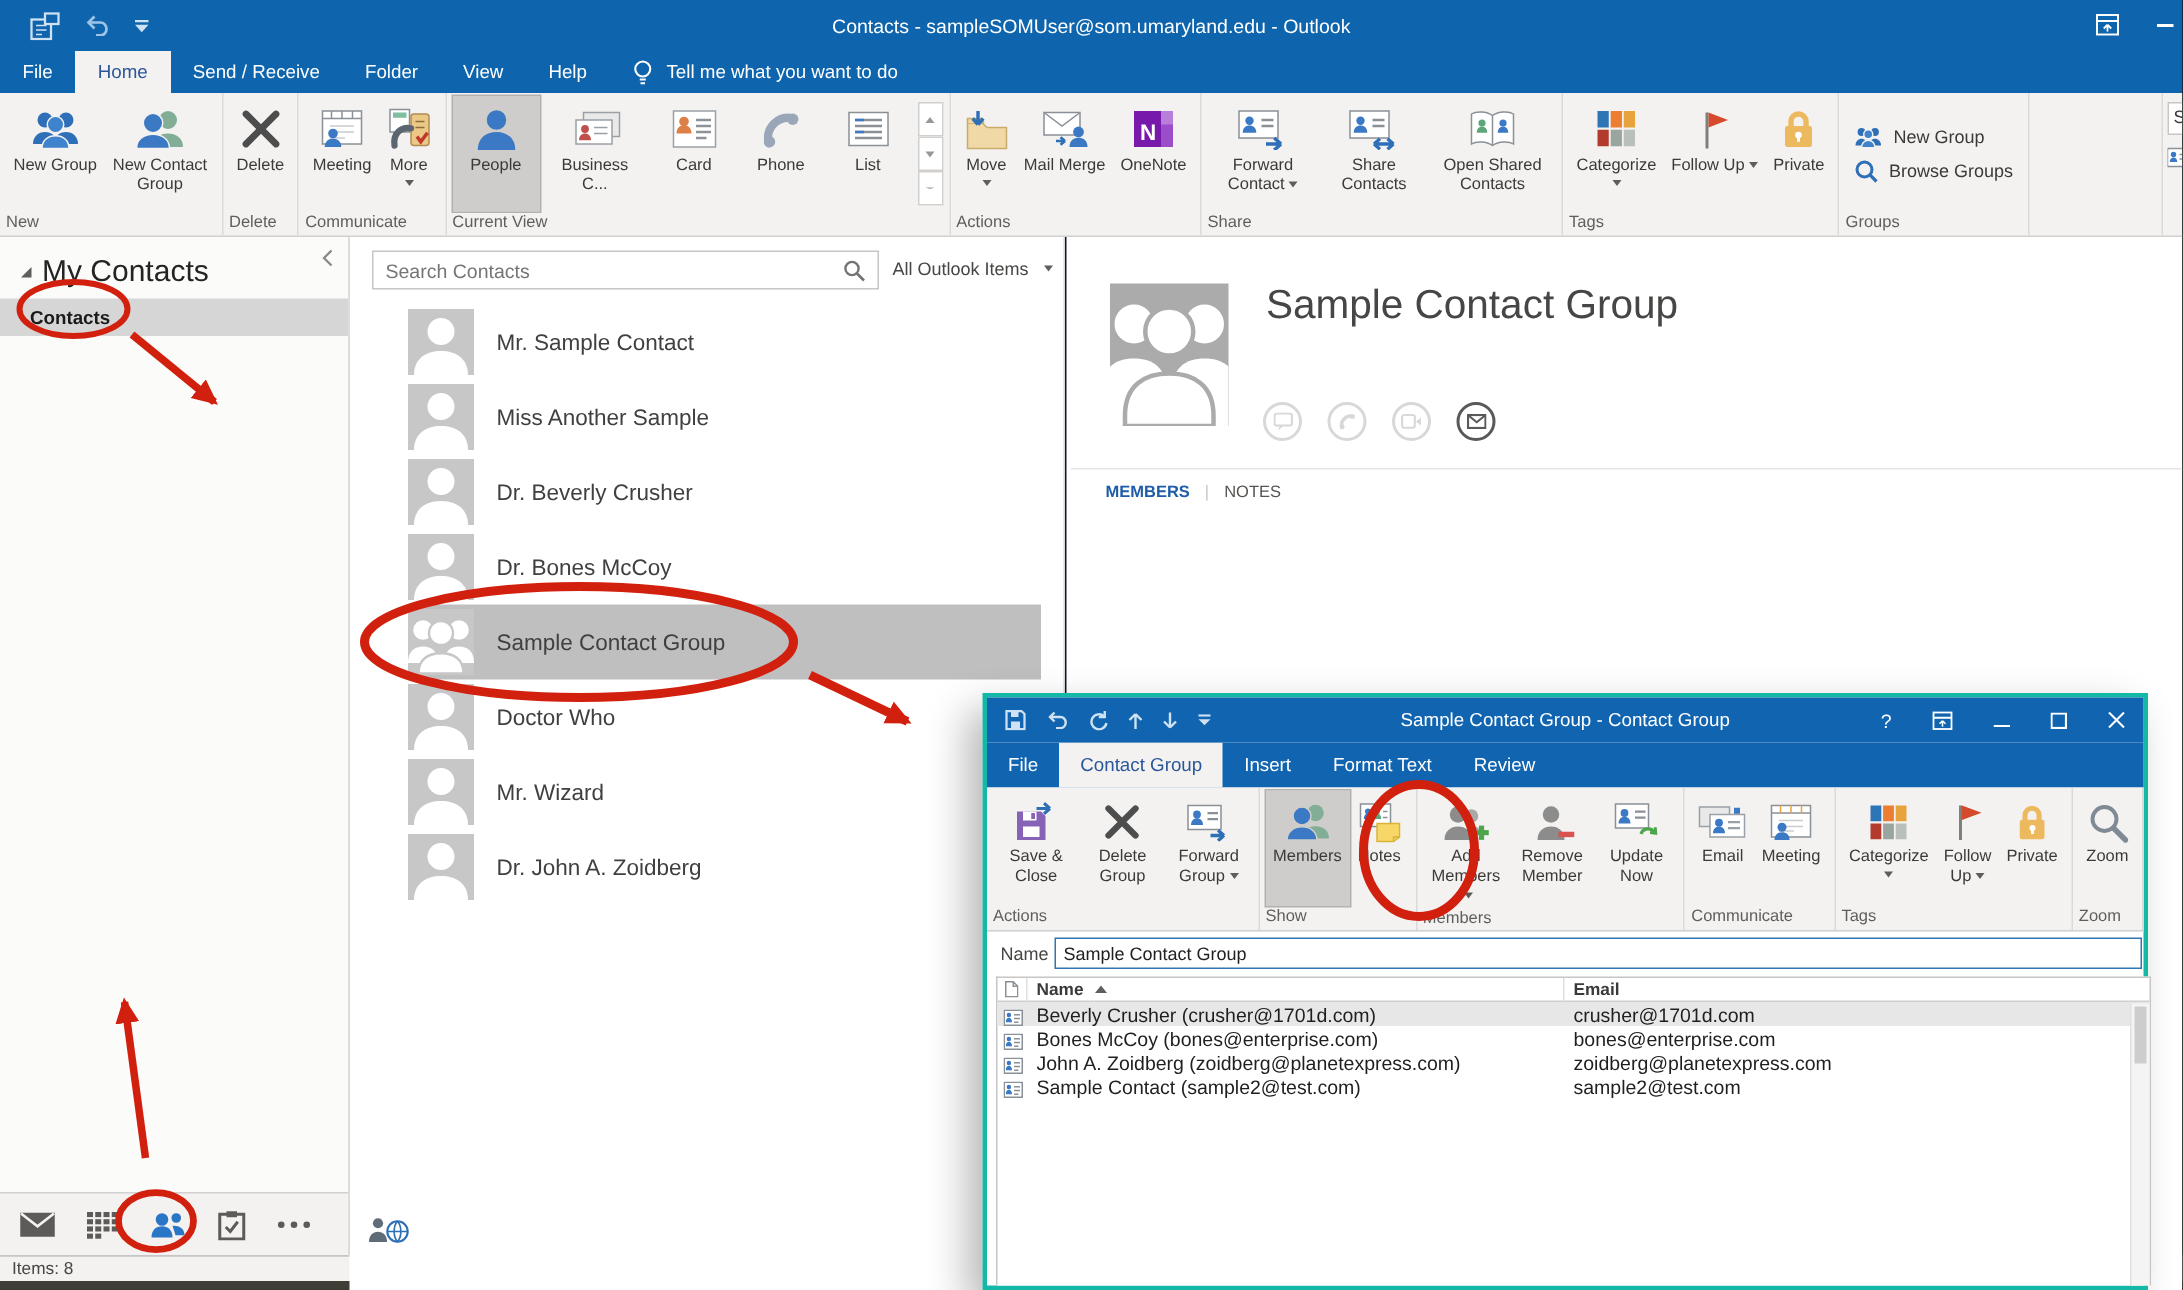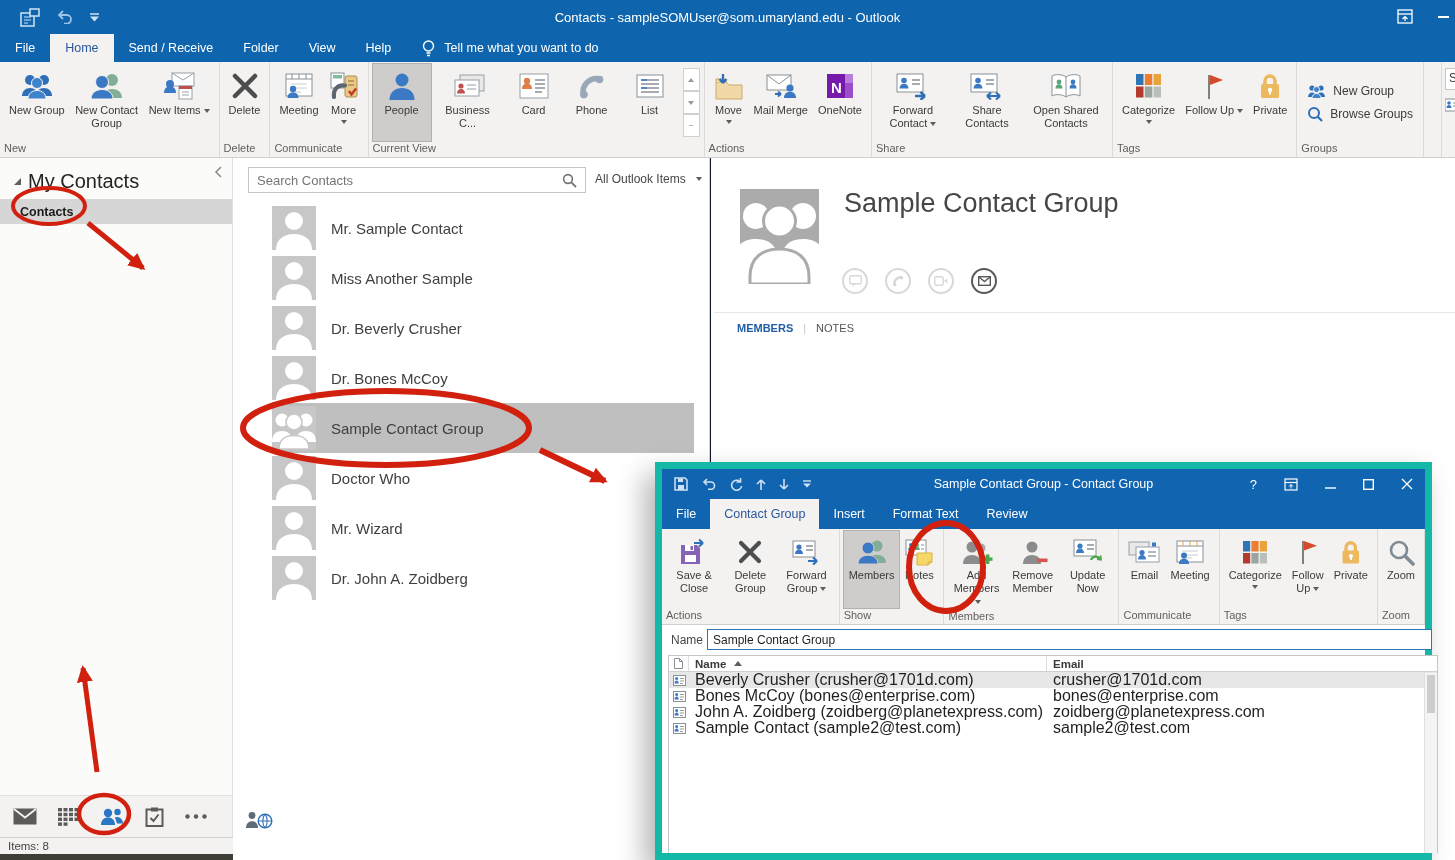--- a/index.html
+++ b/index.html
@@ -73,42 +73,42 @@
 .act{width:26px;height:26px;border:2px solid #d8d8d8;border-radius:50%;display:flex;align-items:center;justify-content:center;cursor:pointer}
 .act.dark{border-color:#595959}
 .rdiv{position:absolute;left:3px;right:0;top:154px;border-top:1px solid #e8e6e4}
 .rtabs{position:absolute;left:26px;top:164px;font-size:11px;display:flex;gap:10px;align-items:center}
 .rtab-m{color:#1f5da8;font-weight:bold;cursor:pointer}
 .rtab-sep{color:#c8c6c4}
 .rtab-n{color:#565350;cursor:pointer}
 .rmembers{position:absolute;left:26px;top:193px;font-size:13px;color:#33312f}
 .rmembers>div{height:24px}
 
-.dlg{position:absolute;left:655px;top:462px;width:777px;height:398px;background:#fff;border:7px solid #14b8a6;box-shadow:-10px 12px 26px rgba(0,0,0,.3);z-index:20}
+.dlg{position:absolute;left:655px;top:462px;width:777px;height:398px;background:#fff;border:3px solid #14b8a6;box-shadow:-10px 12px 26px rgba(0,0,0,.3);z-index:20}
 .dtitle{height:30px;background:#1064b0;display:flex;align-items:center;color:#fff;position:relative}
 .dqat{display:flex;gap:13px;padding-left:12px;align-items:center;z-index:2}
 .dqat>div{cursor:pointer}
 .dtitletext{position:absolute;left:0;right:0;text-align:center;font-size:12.5px}
 .dwin{position:absolute;right:12px;display:flex;gap:27px;align-items:center}
 .dwin>div{cursor:pointer;color:#fff;font-size:13px;line-height:1}
 .dtabs{height:30px;background:#1064b0;display:flex;color:#fff;font-size:12.5px}
 .dtab{padding:0 14px;display:flex;align-items:center;cursor:pointer}
 .dtab.sel{background:#f3f2f1;color:#2b579a}
 .dribbon{height:96px;background:#f3f2f1;border-bottom:1px solid #d2d0ce;display:flex;overflow:hidden}
 .dribbon .rb .ic{height:34px}
 .dform{position:relative;height:30px}
 .nlabel{position:absolute;left:9px;top:8px;font-size:12px;color:#484644}
 .ninput{position:absolute;left:45px;top:4px;width:725px;height:21px;border:1px solid #2e75b5;font:12px "Liberation Sans",sans-serif;padding:0 5px;color:#201f1e;outline:none}
 .dtable{position:absolute;left:6px;top:186px;width:770px;bottom:0;border:1px solid #c8c6c4;border-bottom:none;background:#fff}
 .thead{height:16px;display:flex;border-bottom:1px solid #d2d0ce;font-size:11.5px;color:#3b3a39;align-items:center;font-weight:bold}
 .thc-i{width:20px;height:100%;border-right:1px solid #e1dfdd;display:flex;align-items:center;justify-content:center}
 .thc-n{width:358px;height:100%;padding-left:6px;border-right:1px solid #e1dfdd;display:flex;align-items:center;gap:8px}
 .sort{width:0;height:0;border-left:4px solid transparent;border-right:4px solid transparent;border-bottom:5px solid #605e5c}
 .thc-e{flex:1;padding-left:6px}
-.trow{height:16px;display:flex;align-items:center;font-size:16px;color:#201f1e;cursor:pointer}
+.trow{height:16px;display:flex;align-items:flex-end;font-size:13px;color:#201f1e;cursor:pointer}
 .trow.selected{background:#e7e7e7}
 .trow .ric{width:20px;display:flex;justify-content:center}
 .trow .rname{width:358px;padding-left:6px;white-space:nowrap;overflow:hidden}
 .trow .remail{flex:1;padding-left:6px;white-space:nowrap}
 .dscroll{position:absolute;right:0;top:17px;bottom:0;width:13px;border-left:1px solid #e1dfdd;background:#f4f4f4}
 .dthumb{margin:2px;height:38px;background:#cdcdcd}
 
 .anno{position:absolute;left:0;top:0;z-index:40;pointer-events:none}
 </style>
 </head>
@@ -189,34 +189,20 @@
         <div class="rb">
           <span class="ic">
               <svg width="34" height="28" viewBox="0 0 34 28">
                 <circle cx="22" cy="8" r="6" fill="#82ad96"></circle>
                 <path d="M12 26c0-6 4.5-9 10-9s10 3 10 9z" fill="#82ad96"></path>
                 <circle cx="12" cy="10" r="6.5" fill="#3b79c4" stroke="#f3f2f1"></circle>
                 <path d="M1 27c0-6 5-9.5 11-9.5s11 3.5 11 9.5z" fill="#3b79c4" stroke="#f3f2f1"></path>
               </svg>
             </span>
           <span class="lb">New Contact Group</span>
-        </div>
-        <div class="rb">
-          <span class="ic">
-              <svg width="32" height="28" viewBox="0 0 32 28">
-                <rect x="9" y="1" width="22" height="13" fill="#fff" stroke="#9aa0a6"></rect>
-                <path d="M9 1l11 7 11-7" fill="none" stroke="#9aa0a6"></path>
-                <circle cx="7" cy="12" r="4" fill="#3b79c4"></circle>
-                <path d="M1 21c0-4.5 2.7-6.5 6-6.5s6 2 6 6.5z" fill="#3b79c4"></path>
-                <rect x="16" y="14" width="13" height="13" fill="#fff" stroke="#9aa0a6"></rect>
-                <rect x="16" y="14" width="13" height="3" fill="#c0504d"></rect>
-                <path d="M19 20h7M19 23h7" stroke="#9aa0a6"></path>
-              </svg>
-            </span>
-          <span class="lb"><span>New Items</span><span class="car"></span></span>
         </div>
       </div>
       <div class="glabel">New</div>
     </div>
 
     <div class="rgroup">
       <div class="rbtns">
         <div class="rb">
           <span class="ic">
               <svg width="28" height="26" viewBox="0 0 28 26">

